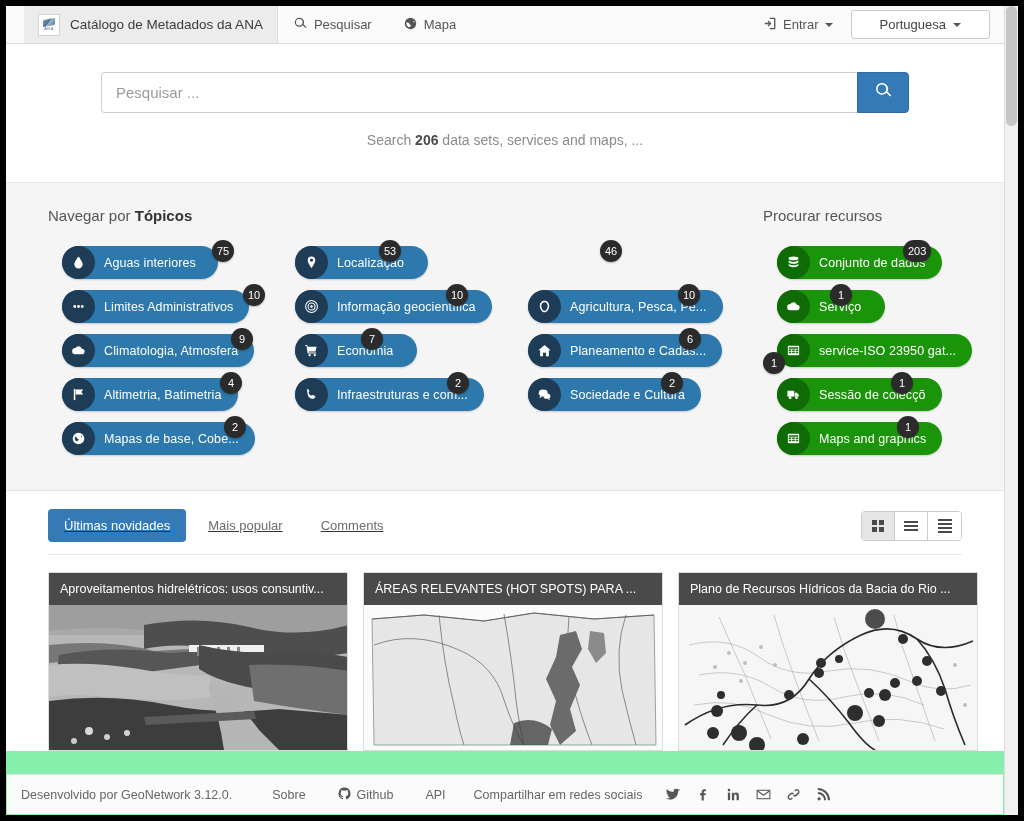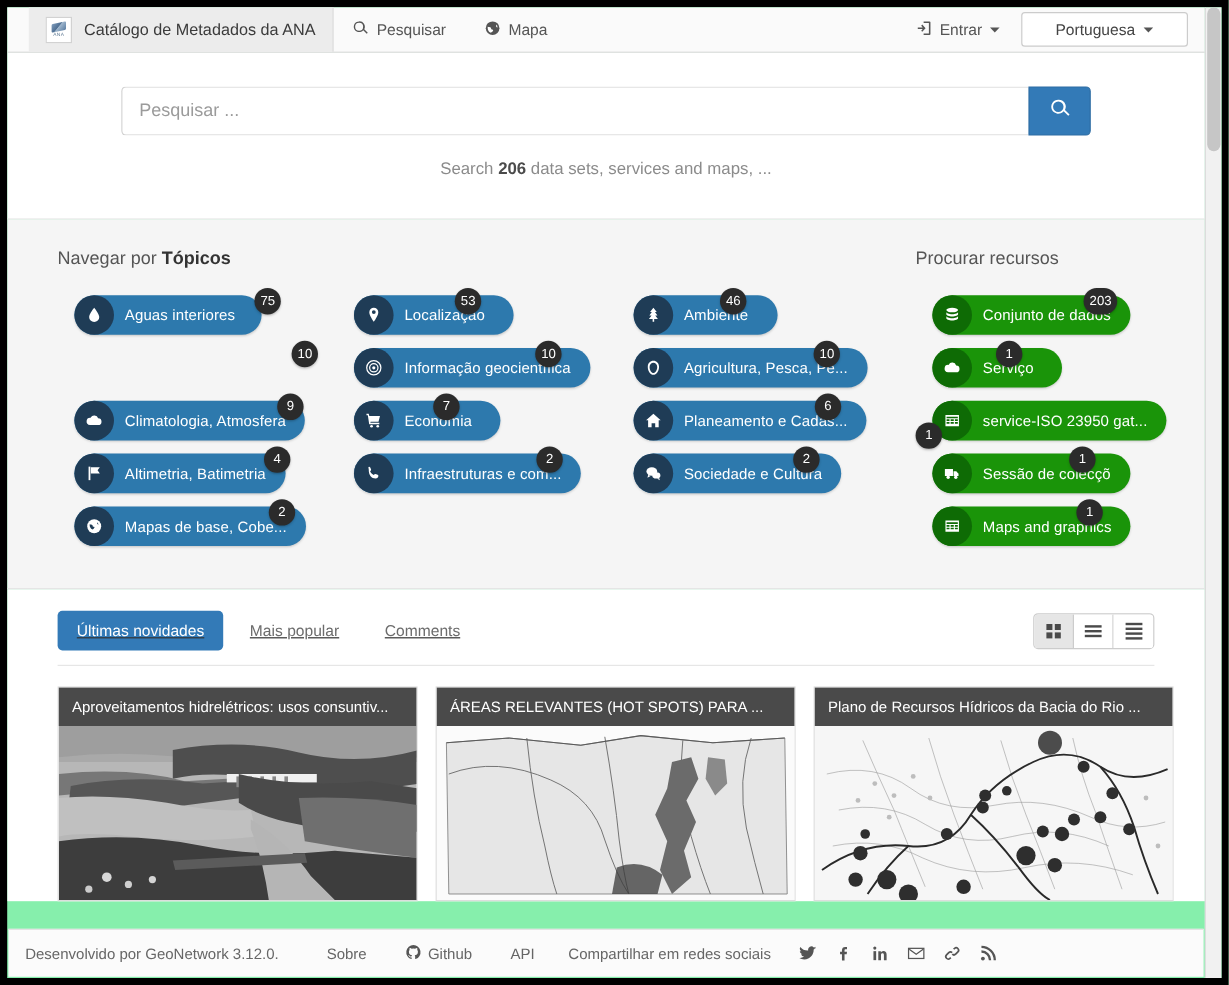--- a/index.html
+++ b/index.html
@@ -269,20 +269,30 @@
               <span class="ic">
                   <svg width="15" height="15" viewBox="0 0 16 16">
                     <path d="M8 1.5S3.5 7 3.5 9.8A4.5 4.5 0 0012.5 9.8C12.5 7 8 1.5 8 1.5z"></path>
                   </svg>
                 </span>
               <span class="lbl">Aguas interiores</span>
             </div>
             <div class="badge" style="left:164px;top:0">75</div>
           </div>
           <div class="pill-row">
+            <div class="pill blue">
+              <span class="ic">
+                  <svg width="15" height="15" viewBox="0 0 16 16">
+                    <circle cx="4" cy="8" r="1.5"></circle>
+                    <circle cx="8" cy="8" r="1.5"></circle>
+                    <circle cx="12" cy="8" r="1.5"></circle>
+                  </svg>
+                </span>
+              <span class="lbl">Limites Administrativos</span>
+            </div>
             <div class="badge" style="left:195px;top:0">10</div>
           </div>
           <div class="pill-row">
             <div class="pill blue">
               <span class="ic">
                   <svg width="15" height="15" viewBox="0 0 16 16">
                     <path d="M4.3 12h7.2a3 3 0 000-6 3.6 3.6 0 00-6.7-.6A2.8 2.8 0 004.3 12z"></path>
                   </svg>
                 </span>
               <span class="lbl">Climatologia, Atmosfera</span>
@@ -361,28 +371,20 @@
                   </svg>
                 </span>
               <span class="lbl">Infraestruturas e com...</span>
             </div>
             <div class="badge" style="left:166px;top:0">2</div>
           </div>
         </div>
 
         <div class="topic-col">
           <div class="pill-row">
-            <div class="pill blue" style="padding-right:24px">
-              <span class="ic">
-                  <svg width="15" height="15" viewBox="0 0 16 16">
-                    <path d="M8 1.5L5 5.3h1.6L4.4 8.4h2L4 11.6h3.3V14h1.4v-2.4H12L9.6 8.4h2L9.4 5.3H11z"></path>
-                  </svg>
-                </span>
-              <span class="lbl">Ambiente</span>
-            </div>
             <div class="badge" style="left:86px;top:0">46</div>
           </div>
           <div class="pill-row">
             <div class="pill blue">
               <span class="ic">
                   <svg width="15" height="15" viewBox="0 0 16 16">
                     <path d="M8 1.8c2.8 0 5 2.2 5 5.4 0 3.6-2.4 7-5 7s-5-3.4-5-7c0-3.2 2.2-5.4 5-5.4zm0 1.6c-1.9 0-3.4 1.6-3.4 3.8 0 2.8 1.7 5.4 3.4 5.4s3.4-2.6 3.4-5.4c0-2.2-1.5-3.8-3.4-3.8z"></path>
                   </svg>
                 </span>
               <span class="lbl">Agricultura, Pesca, Pe...</span>

